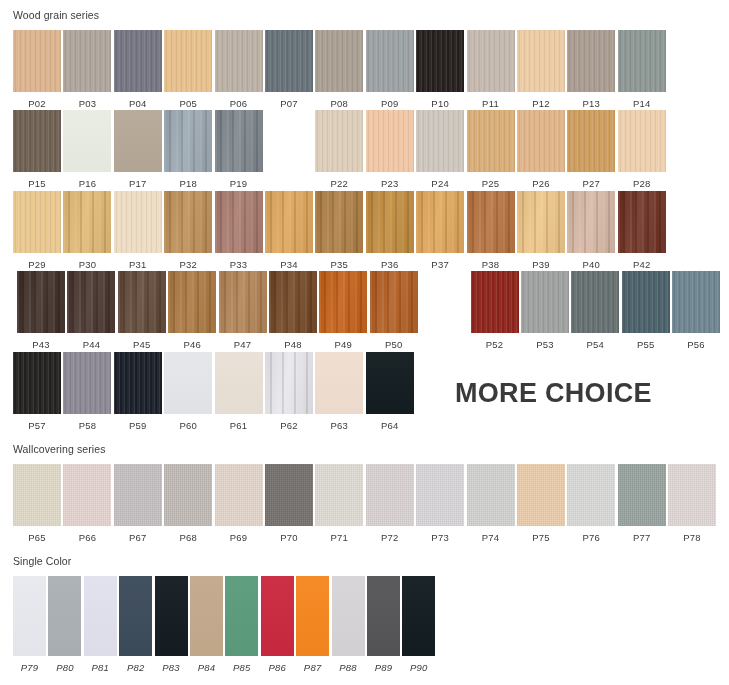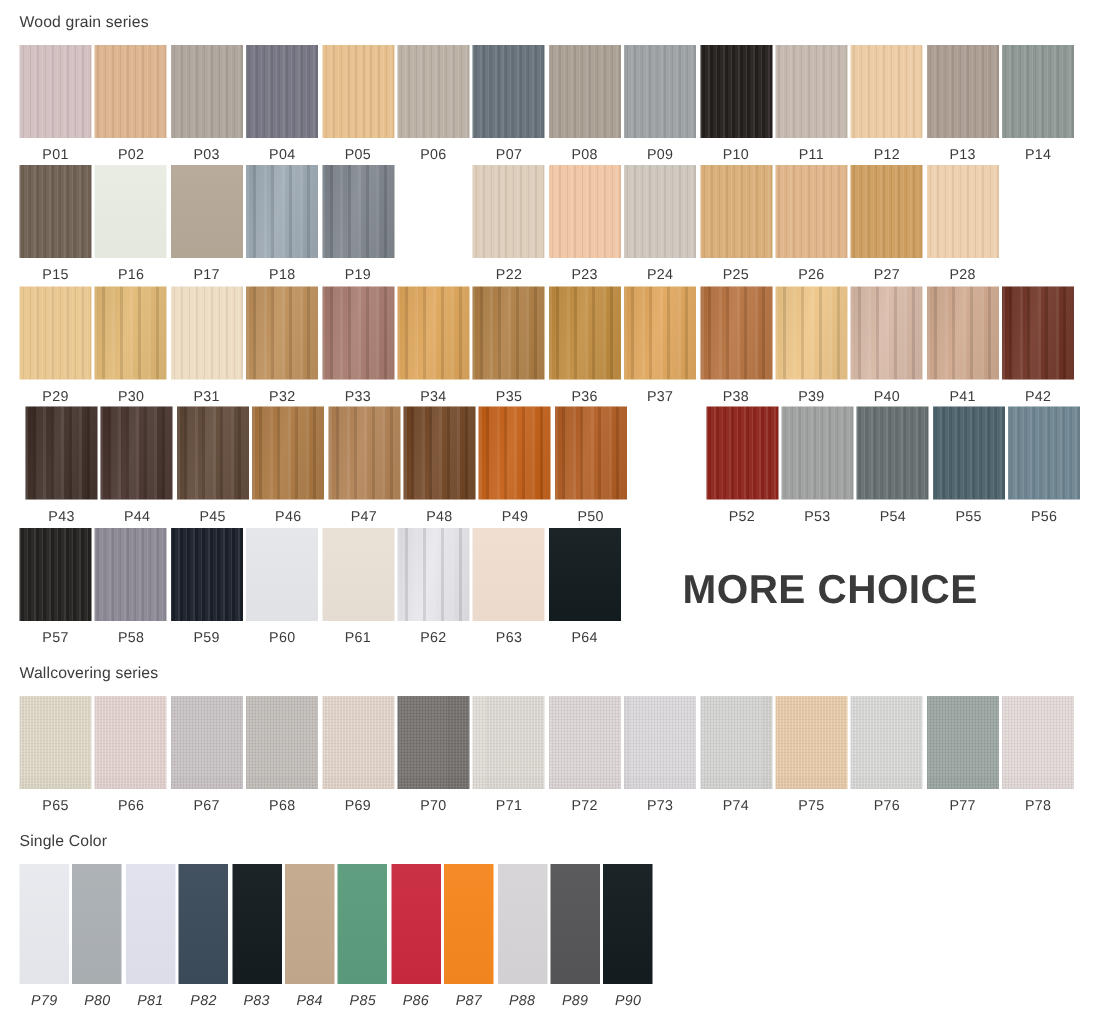--- a/index.html
+++ b/index.html
@@ -133,24 +133,20 @@
 </head>
 <body style="background: rgb(255, 255, 255);">
 
 <div class="sheet">
   <div id="sections-root">
       <div class="section" style="padding-top: 10px;">
         <div class="section-header">Wood grain series</div>
         <div class="rows">
           <div class="swatch-row" style="padding-top: 9px;">
             <div class="cell">
-              <div class="chip grain" style="background-color: rgb(210, 191, 192);"></div>
-              <div class="lbl">P01</div>
-            </div>
-            <div class="cell">
               <div class="chip grain" style="background-color: rgb(220, 179, 142);"></div>
               <div class="lbl">P02</div>
             </div>
             <div class="cell">
               <div class="chip grain" style="background-color: rgb(173, 164, 155);"></div>
               <div class="lbl">P03</div>
             </div>
             <div class="cell">
               <div class="chip grain" style="background-color: rgb(116, 116, 130);"></div>
               <div class="lbl">P04</div>
@@ -291,24 +287,20 @@
               <div class="chip plank" style="background-color: rgb(181, 111, 59);"></div>
               <div class="lbl">P38</div>
             </div>
             <div class="cell">
               <div class="chip plank" style="background-color: rgb(238, 197, 133);"></div>
               <div class="lbl">P39</div>
             </div>
             <div class="cell">
               <div class="chip plank" style="background-color: rgb(215, 183, 164);"></div>
               <div class="lbl">P40</div>
-            </div>
-            <div class="cell">
-              <div class="chip plank" style="background-color: rgb(207, 167, 140);"></div>
-              <div class="lbl">P41</div>
             </div>
             <div class="cell">
               <div class="chip plank" style="background-color: rgb(107, 45, 31);"></div>
               <div class="lbl">P42</div>
             </div>
           </div>
           <div class="swatch-row" style="padding-top: 2px; padding-left: 17px;">
             <div class="cell">
               <div class="chip plank" style="background-color: rgb(59, 43, 35);"></div>
               <div class="lbl">P43</div>

